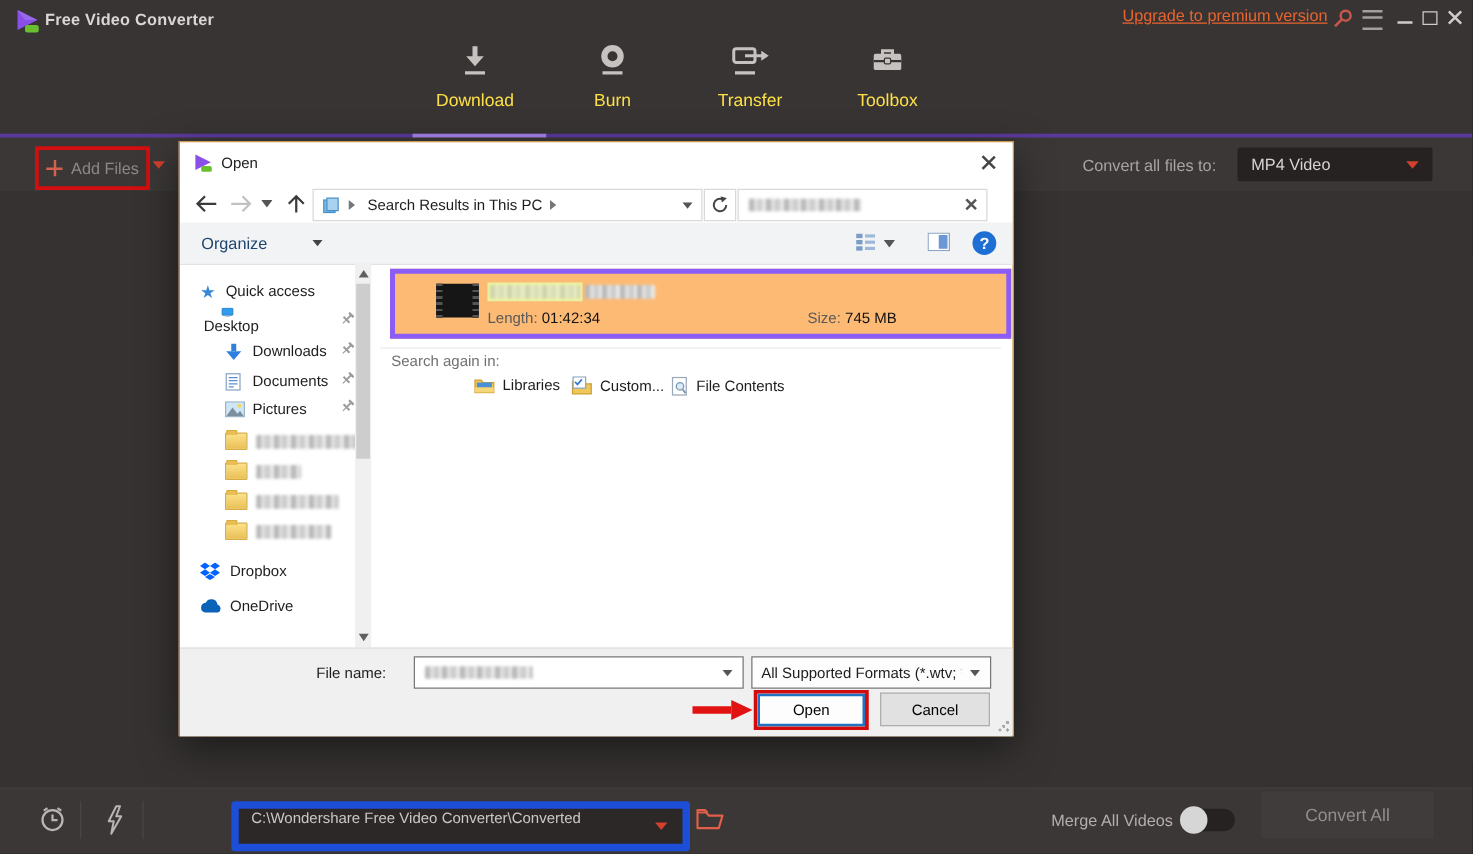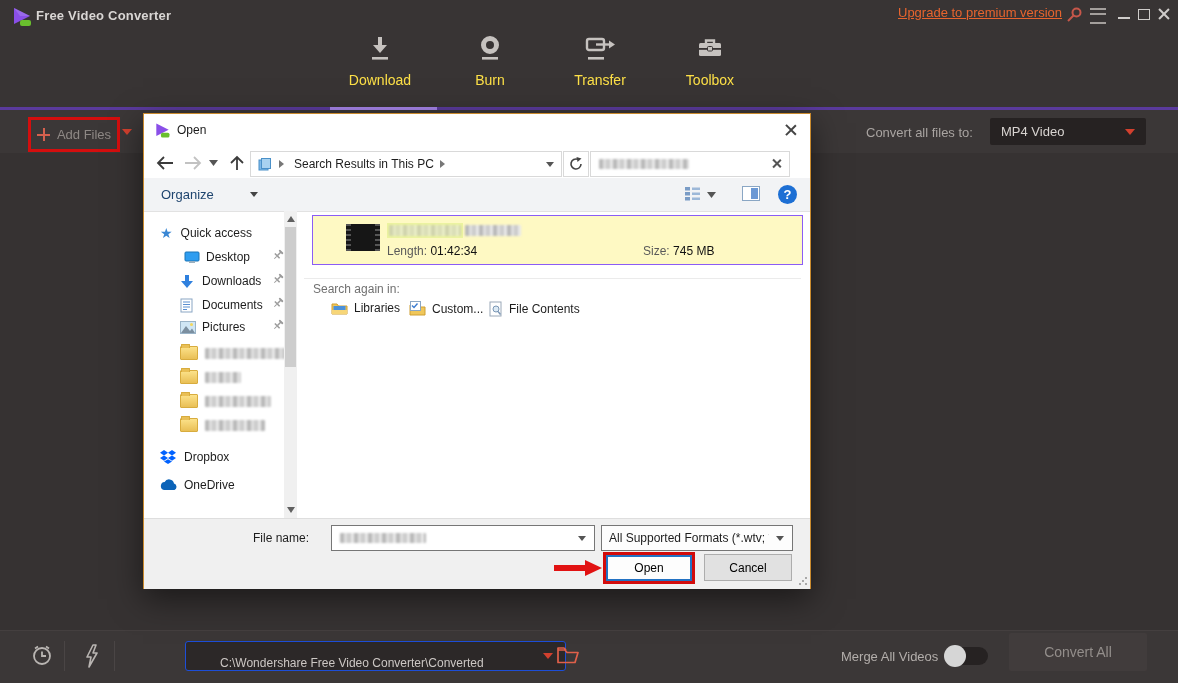--- a/index.html
+++ b/index.html
@@ -45,21 +45,21 @@
   .format-select .val{margin-left:11px;font-size:13px;color:#d8d4d1;}
   .format-select .caret{position:absolute;right:11px;top:11px;}
 
   
   .main-area{left:0;top:153px;width:1178px;height:477px;background:#363232;}
 
   
   .footer{left:0;top:630px;width:1178px;height:53px;background:#3b3737;border-top:1px solid #443f3f;}
   .vsep{top:641px;width:1px;height:30px;background:#4a4545;}
   .output-lbl{left:140px;top:688px;font-size:18px;color:#b3aeab;}
-  .output-select{left:185px;top:641px;width:355px;height:28px;background:#2c2828;border:1px solid #1d4ed8;border-radius:3px;display:flex;align-items:flex-end;cursor:pointer;padding-left:24px;}
+  .output-select{left:185px;top:641px;width:355px;height:28px;background:#2c2828;border:6px solid #1d4ed8;border-radius:3px;display:flex;align-items:flex-start;cursor:pointer;}
   .output-select .val{margin-left:10px;font-size:12px;color:#ccc7c4;white-space:nowrap;}
   .output-select .caret{position:absolute;right:12px;top:11px;}
   .merge-lbl{left:841px;top:649px;font-size:13px;color:#b3aeab;}
   .toggle{left:946px;top:647px;width:42px;height:18px;background:#262222;border-radius:9px;cursor:pointer;}
   .toggle .knob{position:absolute;left:-2px;top:-2px;width:22px;height:22px;border-radius:50%;background:#d6d6d6;}
   .convertall-btn{left:1009px;top:633px;width:138px;height:38px;background:#413c3c;border-radius:2px;display:flex;align-items:center;justify-content:center;font-size:14px;color:#938e8b;cursor:pointer;}
 
   
   .dialog{left:143px;top:113px;width:666px;height:474px;background:#fff;border:1px solid #c98a2e;box-shadow:0 10px 30px rgba(0,0,0,.5);font-size:12px;color:#1d1d1d;}
   .dlg-titlebar{left:0;top:0;width:100%;height:33px;background:#fff;}
@@ -88,32 +88,32 @@
   .side-item .lbl{font-size:12px;color:#1d1d1d;}
   .folder16{width:16px;height:12px;background:linear-gradient(#fce28a,#e9bf55);border:1px solid #d8ac3e;border-radius:1px;position:relative;}
   .folder16::before{content:"";position:absolute;left:0;top:-3px;width:7px;height:3px;background:#e9bf55;border:1px solid #d8ac3e;border-bottom:none;border-radius:1px 1px 0 0;}
   .scrollbar{left:140px;top:97px;width:13px;height:307px;background:#f0f0f0;}
   .scroll-thumb{position:absolute;left:1px;top:16px;width:11px;height:140px;background:#cdcdcd;}
   .scroll-arrow{position:absolute;left:3px;width:0;height:0;border-left:4px solid transparent;border-right:4px solid transparent;}
   .scroll-up{top:5px;border-bottom:6px solid #606060;}
   .scroll-down{bottom:5px;border-top:6px solid #606060;}
 
   
-  .file-row{left:168px;top:101px;width:489px;height:48px;background:#fef9c3;border:1px solid #8b5cf6;cursor:pointer;}
+  .file-row{left:168px;top:101px;width:489px;height:48px;background:#fdba74;border:4px solid #8b5cf6;cursor:pointer;}
   .thumb{left:33px;top:8px;width:34px;height:27px;background:#161616;}
   .thumb::before,.thumb::after{content:"";position:absolute;top:0;bottom:0;width:5px;background:repeating-linear-gradient(180deg,#555 0 2px,#161616 2px 5px);}
   .thumb::before{left:0;}.thumb::after{right:0;}
   .name-hl{left:74px;top:7px;width:76px;height:15px;background:#ecf49e;}
   .blur{background:repeating-linear-gradient(90deg,#b9b9b9 0 4px,#dfdfdf 4px 7px,#cccccc 7px 11px,#e8e8e8 11px 14px);filter:blur(1.1px);border-radius:1px;}
   .blur.on-yellow{opacity:.55;}
   .meta-lbl{color:#5a5a5a;}
   .meta-val{color:#111;}
   .sep-line{left:160px;top:164px;width:497px;border-top:1px solid #ebebeb;}
   .search-again-lbl{left:169px;top:168px;font-size:12px;color:#707070;}
-  .sa-opt{top:187px;display:flex;align-items:center;gap:6px;cursor:pointer;}
+  .sa-opt{top:187px;display:flex;align-items:center;gap:6px;cursor:pointer;margin-left:48px;}
   .sa-opt .lbl{font-size:12px;}
 
   
   .dlg-footer{left:0;top:404px;width:100%;height:70px;background:#f0f0f0;border-top:1px solid #dedede;}
   .fn-lbl{left:109px;top:13px;font-size:12px;}
   .fn-combo{left:187px;top:7px;width:262px;height:24px;background:#fff;border:1px solid #767676;cursor:text;}
   .fn-caret{position:absolute;right:8px;top:10px;width:0;height:0;border-left:4px solid transparent;border-right:4px solid transparent;border-top:5px solid #555;}
   .fmt-select{left:457px;top:7px;width:190px;height:24px;background:#fdfdfd;border:1px solid #767676;display:flex;align-items:center;cursor:pointer;}
   .fmt-select .val{margin-left:7px;font-size:12px;white-space:nowrap;overflow:hidden;width:160px;}
   .arrow-right{left:410px;top:42px;width:48px;height:16px;}
@@ -338,21 +338,21 @@
         <rect x="0.5" y="0.5" width="17" height="14" fill="#fff" stroke="#8aa6c4"></rect>
         <rect x="9" y="2" width="7" height="11" fill="#6b98d4"></rect>
       </svg>
     </div>
     <div class="abs helpbtn" style="top:71px;">?</div>
 
     <div class="abs side-item" style="left:16px;top:108px;">
       <span style="color:#3a87d4;font-size:14px;margin-right:8px;">★</span>
       <span class="lbl">Quick access</span>
     </div>
-    <div class="abs side-item" style="left:40px;top:132px;">
+    <div class="abs side-item" style="left:19px;top:132px;flex-direction:column;">
       <svg width="16" height="13" viewBox="0 0 16 13" style="margin-right:6px;">
         <rect x="1" y="1" width="14" height="9" rx="1" fill="#2e9df0" stroke="#1874b8"></rect>
         <rect x="5" y="10" width="6" height="2" fill="#9ab0c0"></rect>
       </svg>
       <span class="lbl">Desktop</span>
     </div>
     <div class="abs side-item" style="left:36px;top:156px;justify-content:flex-end;">
       <svg width="14" height="15" viewBox="0 0 14 15" style="margin-right:8px;">
         <rect x="5" y="1" width="4" height="6" fill="#2f80de"></rect>
         <polygon points="1,7 13,7 7,14" fill="#2f80de"></polygon>

